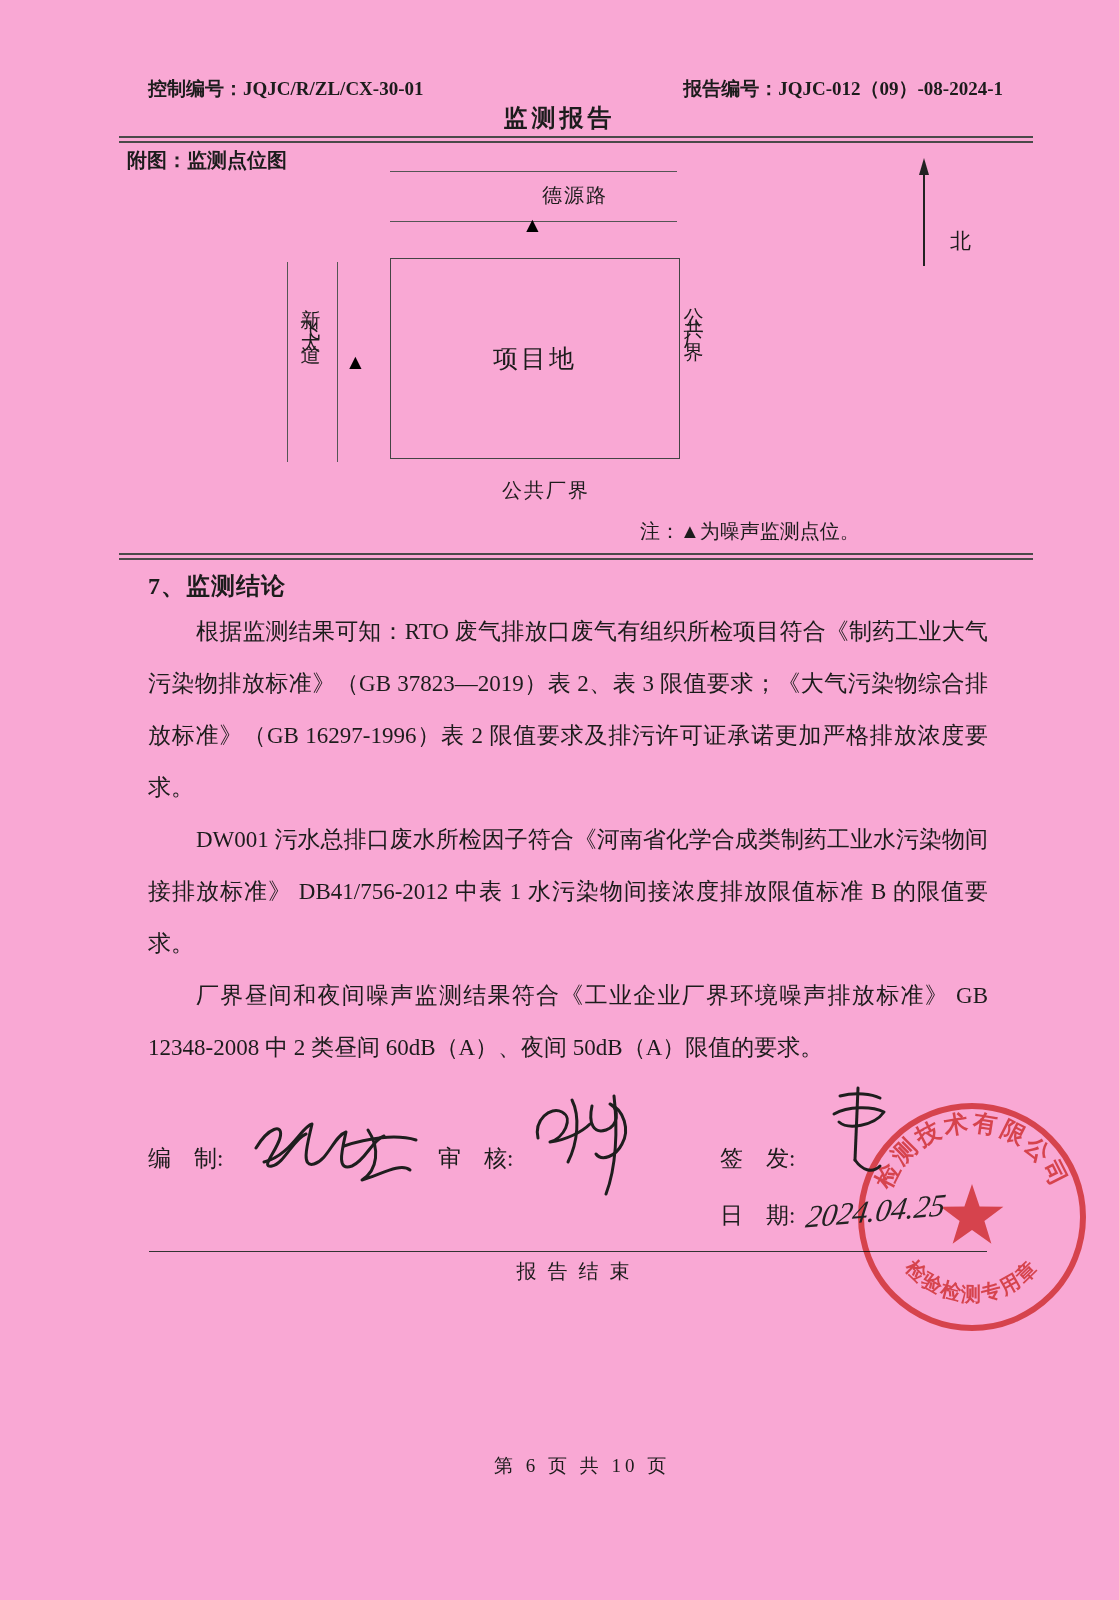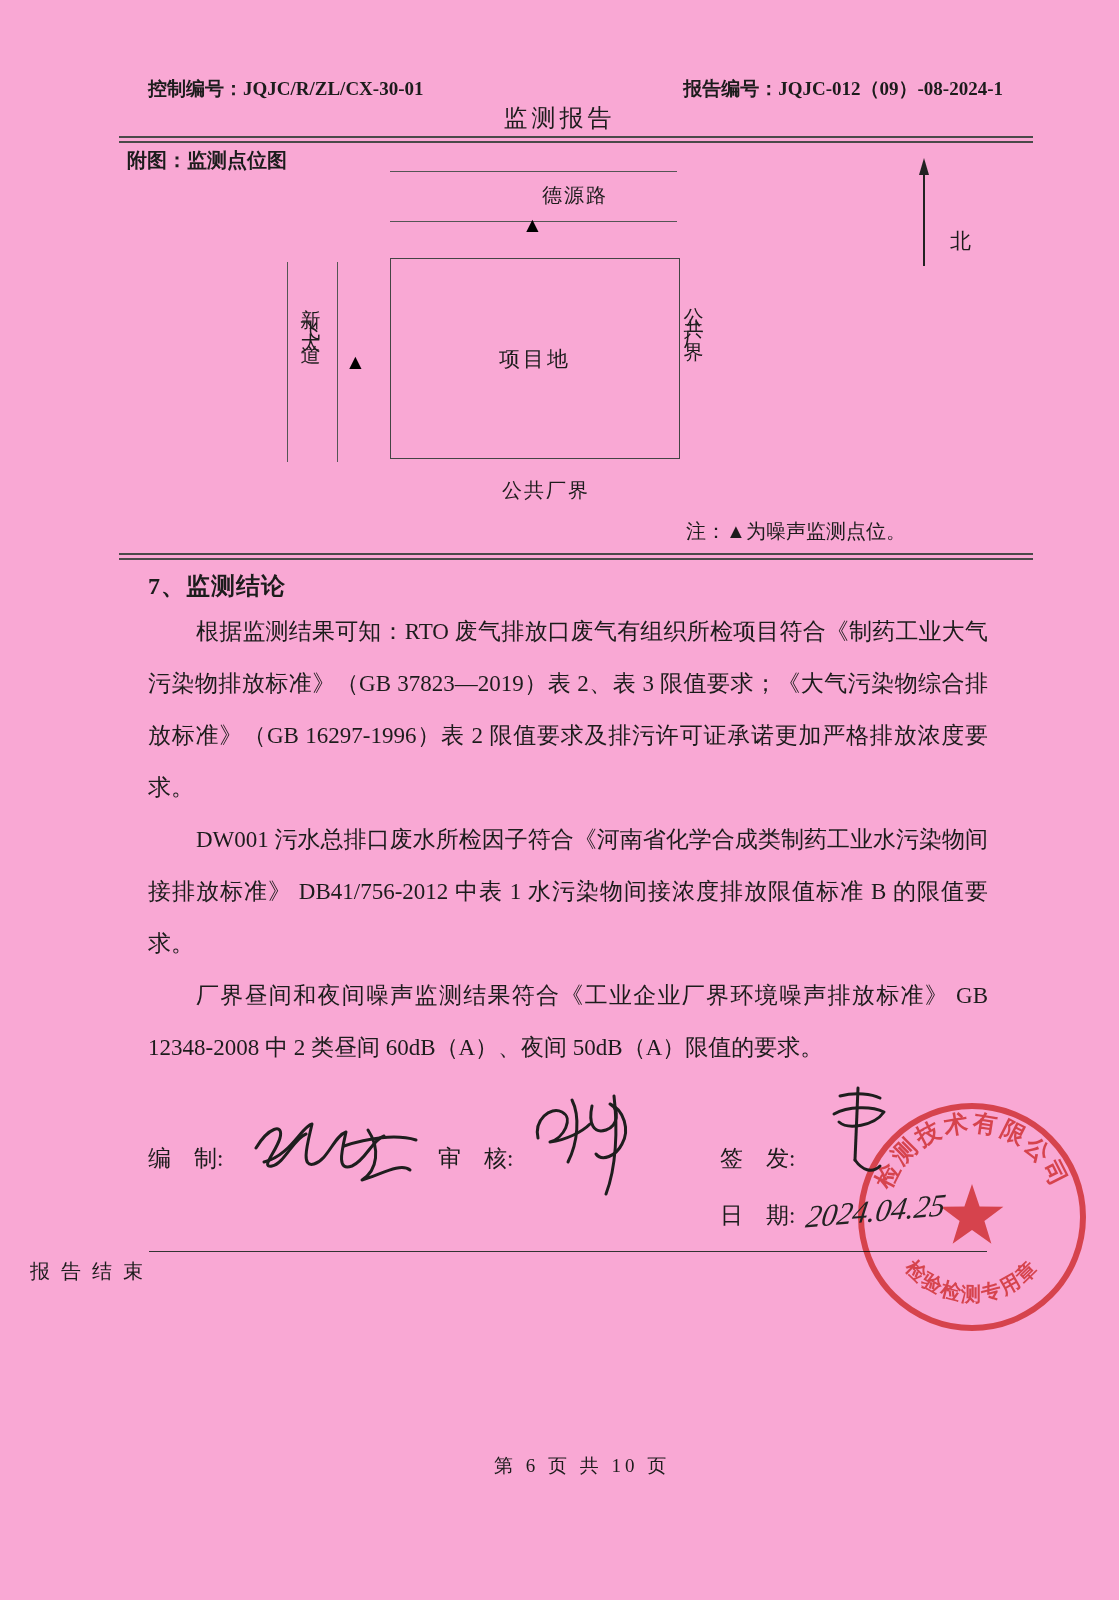--- a/index.html
+++ b/index.html
@@ -8,69 +8,69 @@
     background:#f9a8d4; overflow:hidden;
     font-family:"Liberation Serif","DejaVu Serif",serif;
     color:#1c1c1c;
   }
   .abs { position:absolute; }
   
   .hdr-no { top:76px; font-size:19px; font-weight:bold; white-space:nowrap; }
   .hdr-left  { left:148px; }
   .hdr-right { right:116px; }
   .doc-title { left:0; right:0; top:102px; text-align:center;
-               font-size:24px; font-weight:normal; letter-spacing:4px; }
+               font-size:24px; font-weight:bold; letter-spacing:4px; }
   .double-rule { left:119px; width:914px; height:3px;
                  border-top:2px solid #4a4a4a; border-bottom:2px solid #4a4a4a; }
   .rule-1 { top:136px; }
   .rule-2 { top:553px; }
   .fig-caption { left:127px; top:147px; font-size:20px; font-weight:600; }
   
   .thin-h { height:0; border-top:1.5px solid #555; }
   .thin-v { width:0; border-left:1.5px solid #555; }
   .road-top    { left:390px; top:171px; width:287px; }
   .road-bottom { left:390px; top:221px; width:287px; }
   .road-label  { left:458px; top:182px; width:150px; text-align:right;
                  font-size:20px; letter-spacing:2px; }
   .site-box { left:390px; top:258px; width:288px; height:199px;
               border:1.5px solid #444; display:flex; align-items:center; justify-content:center; }
-  .site-label { font-size:21px; letter-spacing:3px; }
+  .site-label { font-size:25px; letter-spacing:3px; }
   .tri { font-size:21px; color:#000; line-height:1; }
   .tri-top  { left:522px; top:215px; }
   .tri-left { left:345px; top:352px; }
   .vline-1 { left:287px; top:262px; height:200px; }
   .vline-2 { left:337px; top:262px; height:200px; }
   .v-text { writing-mode:vertical-lr; text-orientation:upright;
             font-size:20px; letter-spacing:12px; line-height:1; }
   .left-road-label { left:301px; top:293px; }
   .right-boundary  { left:684px; top:291px; }
   .bottom-boundary { left:466px; top:477px; width:160px; text-align:center;
                      font-size:20px; letter-spacing:2px; }
   .north-arrow { left:916px; top:158px; }
   .north-label { left:950px; top:227px; font-size:21px; }
-  .diagram-note { left:640px; top:518px; width:312px; text-align:center; font-size:20px; }
+  .diagram-note { left:640px; top:518px; width:312px; text-align:left; font-size:20px; }
   
   .section-heading { left:148px; top:570px; font-size:24px; font-weight:bold; letter-spacing:1px;font-family:Liberation Serif, serif; }
   .body-text { left:148px; top:606px; width:840px; font-size:23px;
                line-height:52px; text-align:justify; }
   .body-text p { margin:0; text-indent:48px; }
   
   .sig-label { font-size:23px; white-space:nowrap; }
   .lbl-prepared { left:148px; top:1143px; }
   .lbl-reviewed { left:438px; top:1143px; }
   .lbl-issued   { left:720px; top:1143px; }
   .lbl-date     { left:720px; top:1200px; }
   .scribble { z-index:3; }
   .scribble path { fill:none; stroke:#1e1e1e; stroke-width:3;
                    stroke-linecap:round; stroke-linejoin:round; }
   .hand-date { left:806px; top:1190px; width:214px; z-index:3;
                font-size:31px; color:#232323; white-space:nowrap;
                transform:rotate(-5deg) skewX(-14deg); font-style:italic; }
   .end-rule { left:149px; top:1251px; width:838px; height:0; border-top:1.5px solid #333; }
-  .report-end { left:0; right:0; top:1258px; text-align:left;
+  .report-end { left:0; right:0; top:1258px; text-align:center;
                 font-size:20px; letter-spacing:3px;padding-left:30px; }
   
   .stamp { left:852px; top:1097px; width:240px; height:240px;
            opacity:.78; mix-blend-mode:multiply; z-index:2; }
   .stamp-ring { fill:none; stroke:#d23b2e; stroke-width:6; }
   .stamp-star { fill:#d23b2e; }
   .stamp-arc-top    { fill:#d23b2e; font-size:24px; font-weight:bold; letter-spacing:3px; }
   .stamp-arc-bottom { fill:#d23b2e; font-size:20px; font-weight:bold; letter-spacing:2px; }
   
   .page-footer { left:0; right:0; top:1453px; text-align:center;

